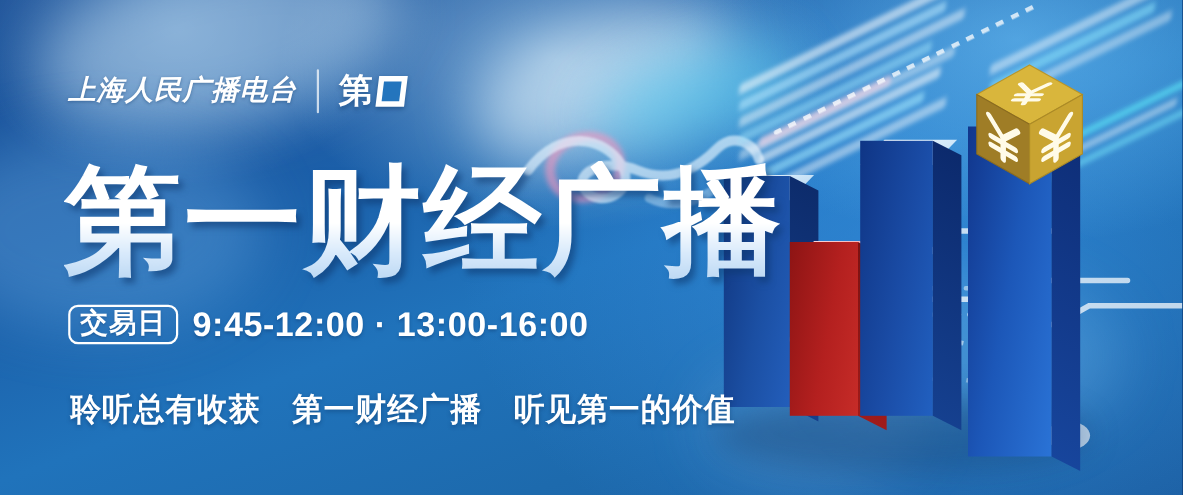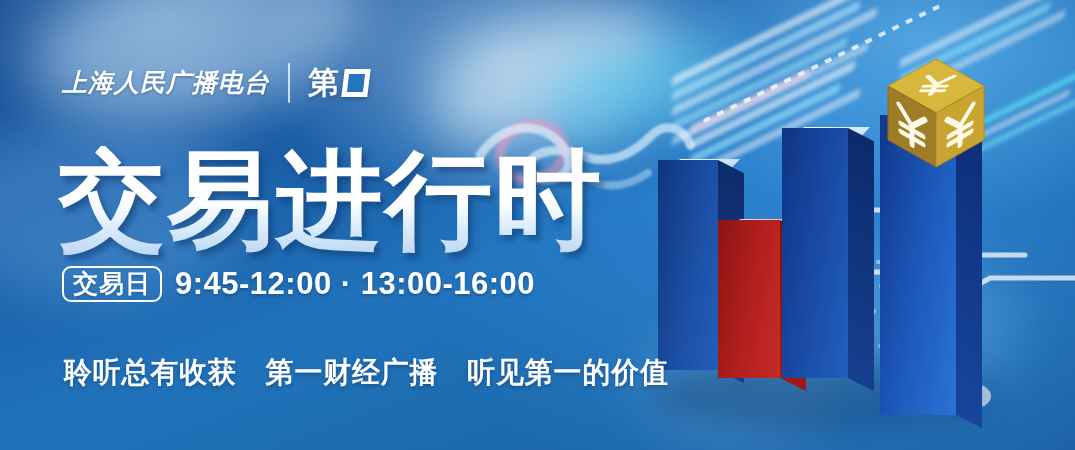--- a/index.html
+++ b/index.html
@@ -93,21 +93,21 @@
     position:absolute;left:58px;top:146px;
     font-size:107px;line-height:1.02;font-weight:700;letter-spacing:2px;
     background:linear-gradient(180deg,#ffffff 0%,#ffffff 52%,#d7e9fb 78%,#bcd8f3 100%);
     -webkit-background-clip:text;background-clip:text;color:transparent;
     -webkit-text-fill-color:transparent;
     filter:drop-shadow(4px 5px 3px rgba(13,55,110,.55));
     white-space:nowrap;
     font-family:"Liberation Sans","DejaVu Sans",sans-serif;
   }
 
-  .timeline-row{position:absolute;left:62px;top:266px;display:flex;align-items:center;gap:13px;}
+  .timeline-row{position:absolute;left:62px;top:277px;display:flex;align-items:center;gap:13px;}
   .day-badge{
     border:2.3px solid #ffffff;border-radius:9px;
     padding:3px 9px 4px;
     font-size:25px;font-weight:700;color:#ffffff;letter-spacing:1px;
     line-height:1;white-space:nowrap;
     text-shadow:0 1px 2px rgba(10,50,100,.35);
   }
   .hours{
     font-size:31px;font-weight:700;color:#ffffff;letter-spacing:.5px;
     white-space:nowrap;text-shadow:0 2px 3px rgba(10,50,100,.4);
@@ -250,21 +250,21 @@
     <div class="logo-left">
       <div class="logo-cn">上海人民广播电台</div>
     </div>
     <div class="logo-div"></div>
     <div class="logo-right">
       <span class="cw">第</span>
       <span class="yi-mark"></span>
     </div>
   </div>
 
-  <div class="title">交易进行时</div>
+  <div class="title">第一财经广播</div>
 
   <div class="timeline-row">
     <div class="day-badge">交易日</div>
     <div class="hours">9:45-12:00 · 13:00-16:00</div>
   </div>
 
   <div class="tagline">聆听总有收获　第一财经广播　听见第一的价值</div>
 
 </div>
 

